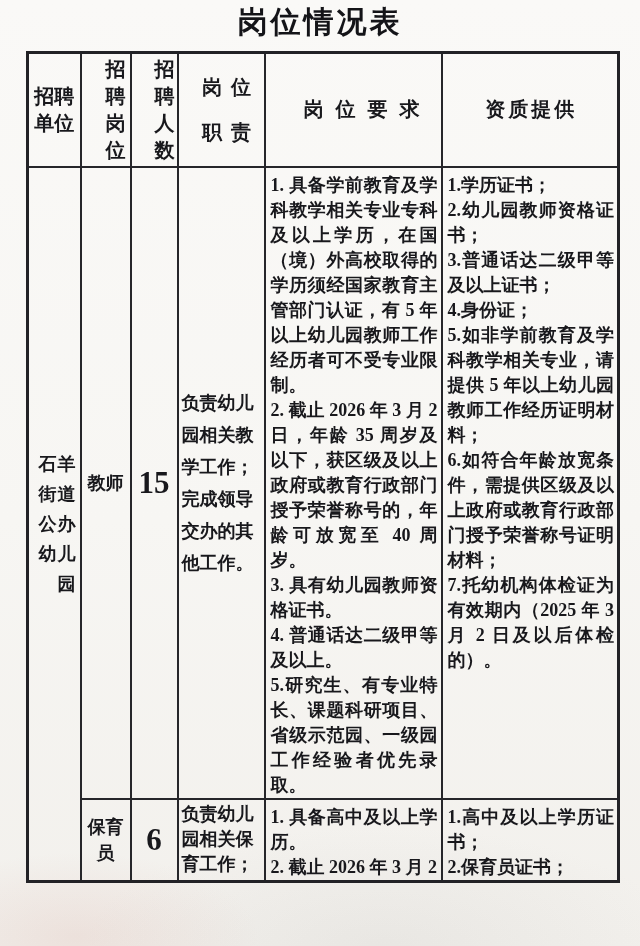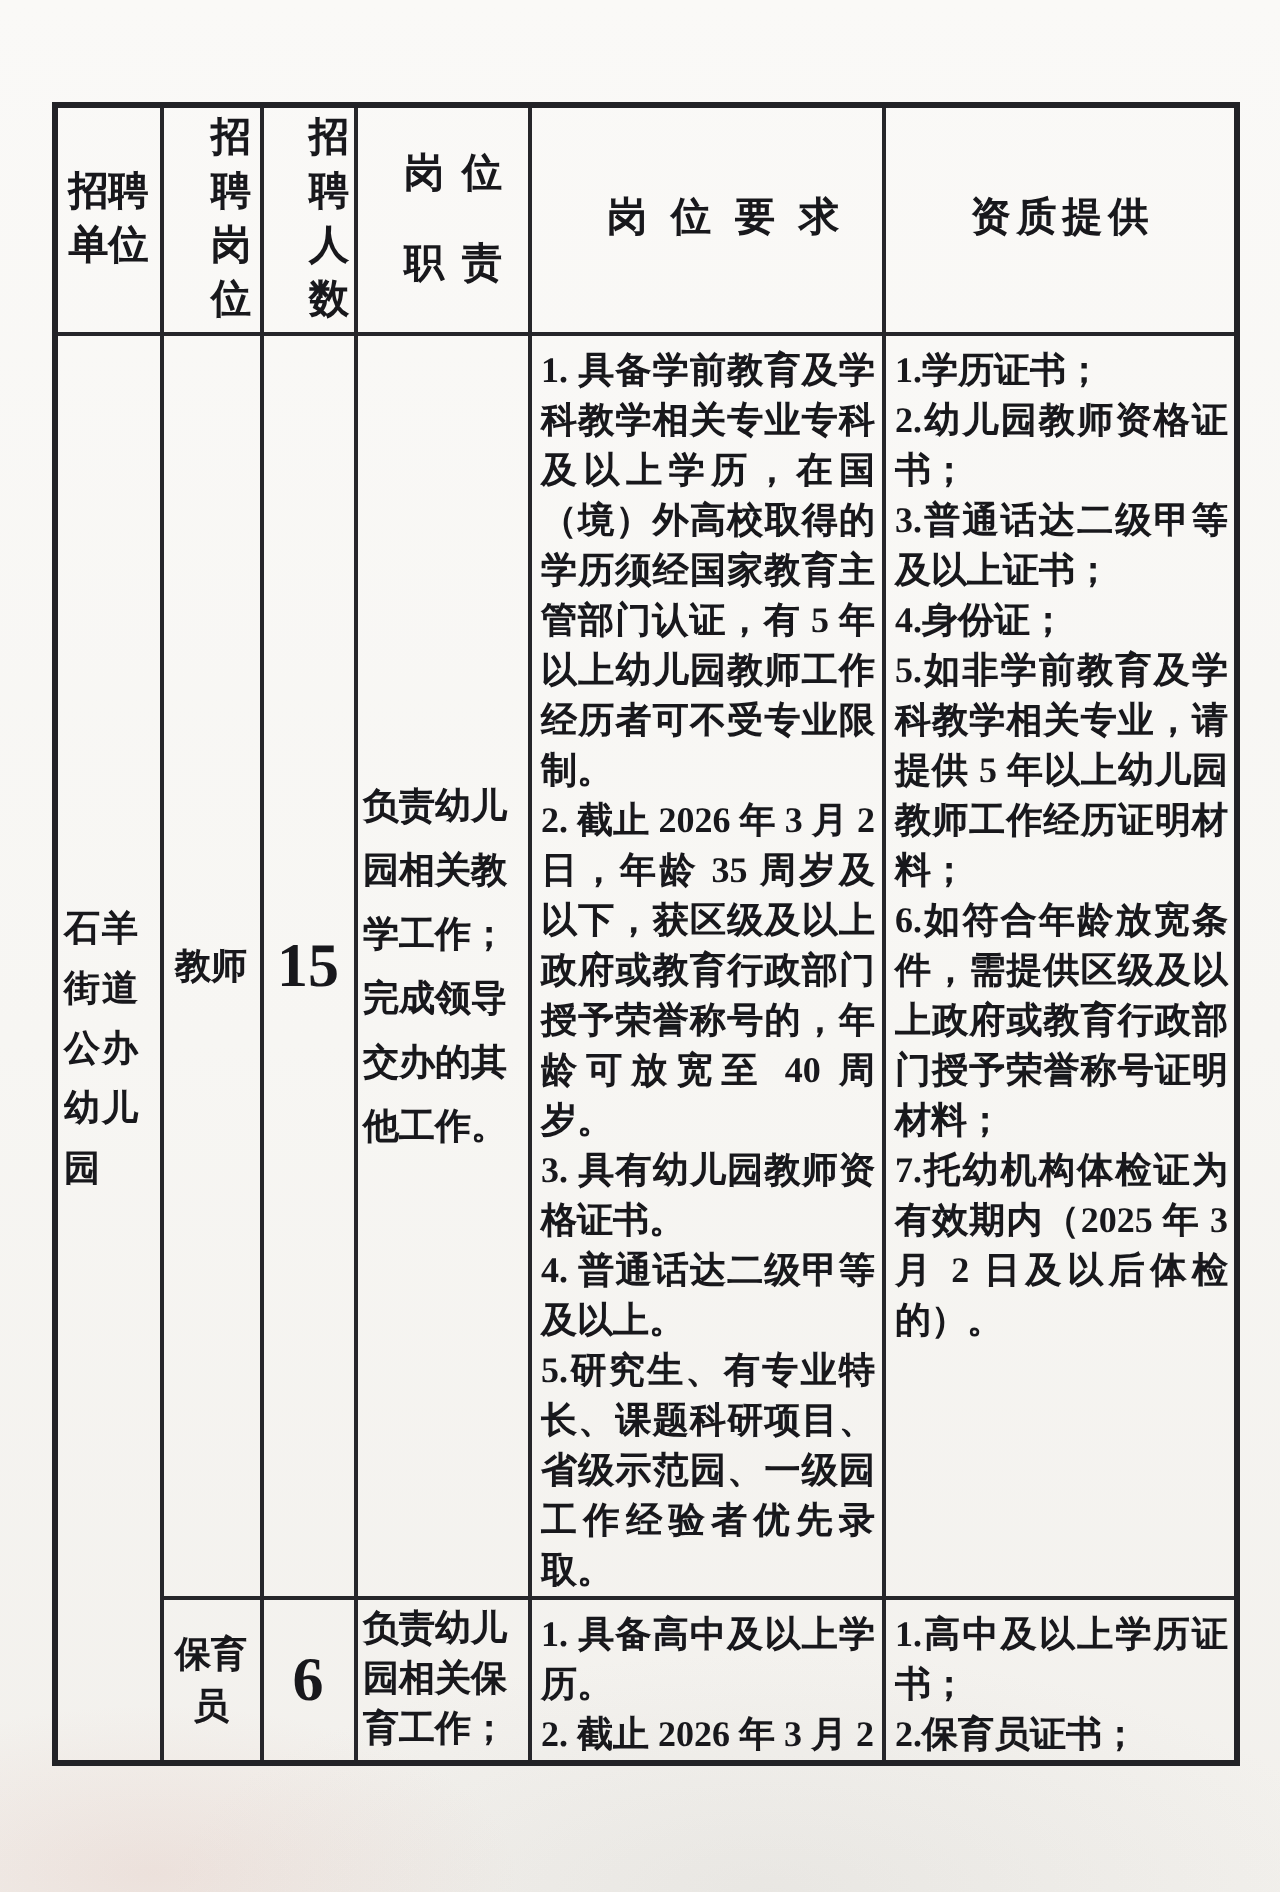--- a/index.html
+++ b/index.html
@@ -76,21 +76,21 @@
   }
   th.hdr-req { letter-spacing: 12px; padding-left: 31px; }
   th.hdr-cred { letter-spacing: 3px; padding-left: 5px; }
 
   td {
     font-size: 18px;
     vertical-align: middle;
     word-break: break-all;
   }
   td.unit-cell {
-    text-align: left;
+    text-align: right;
     padding: 0 3px;
     line-height: 30px;
     letter-spacing: 1px;
   }
   td.center {
     text-align: center;
     padding: 0 2px;
     line-height: 26px;
   }
   td.num {
@@ -109,20 +109,21 @@
     white-space: pre-line;
     padding: 5px 3px 0 5px;
     line-height: 25px;
   }
 </style>
 </head>
 <body>
 
 <div class="page">
 
+  <h1 class="title">岗位情况表</h1>
 
   <table class="grid">
     <colgroup>
       <col style="width:53px">
       <col style="width:50px">
       <col style="width:47px">
       <col style="width:87px">
       <col style="width:177px">
       <col style="width:177px">
     </colgroup>

